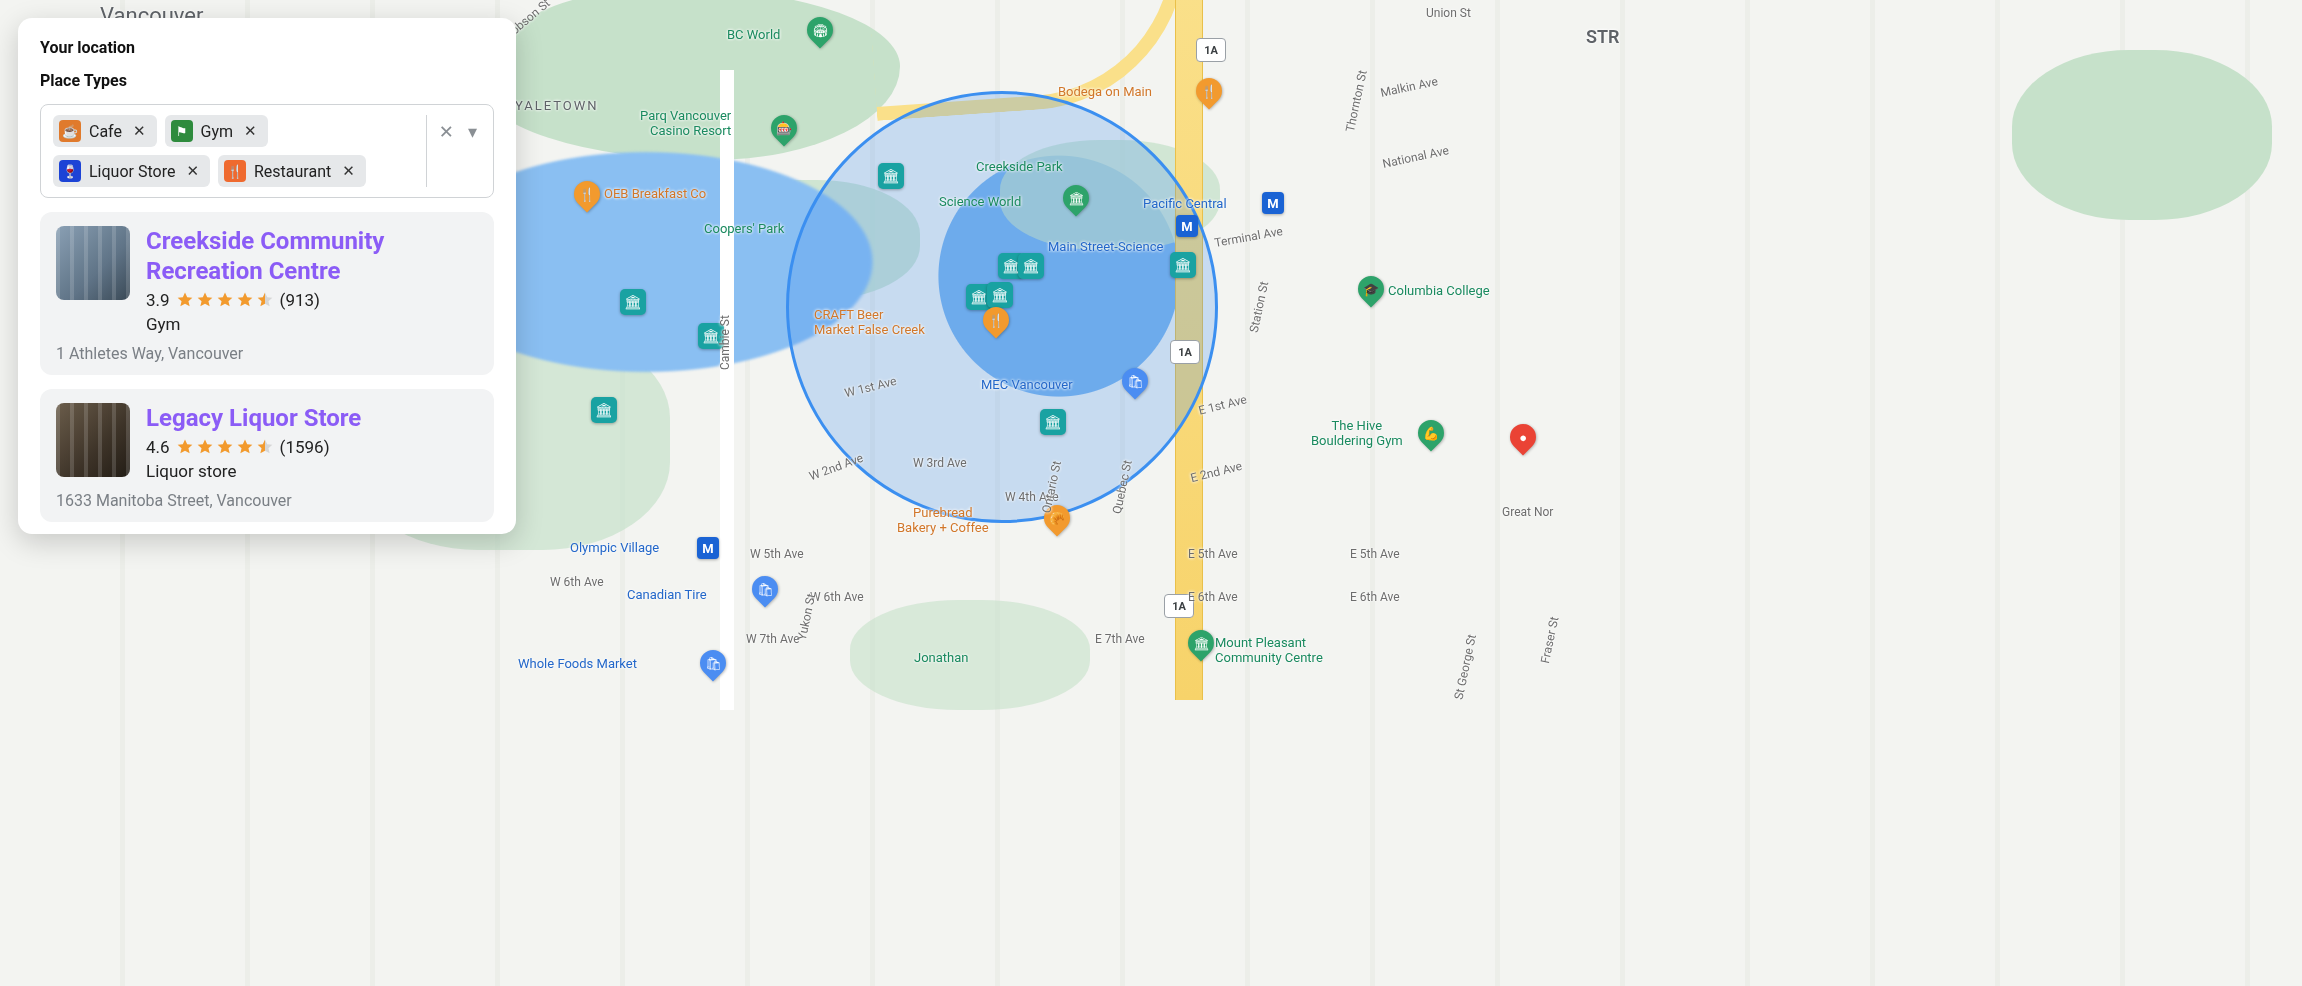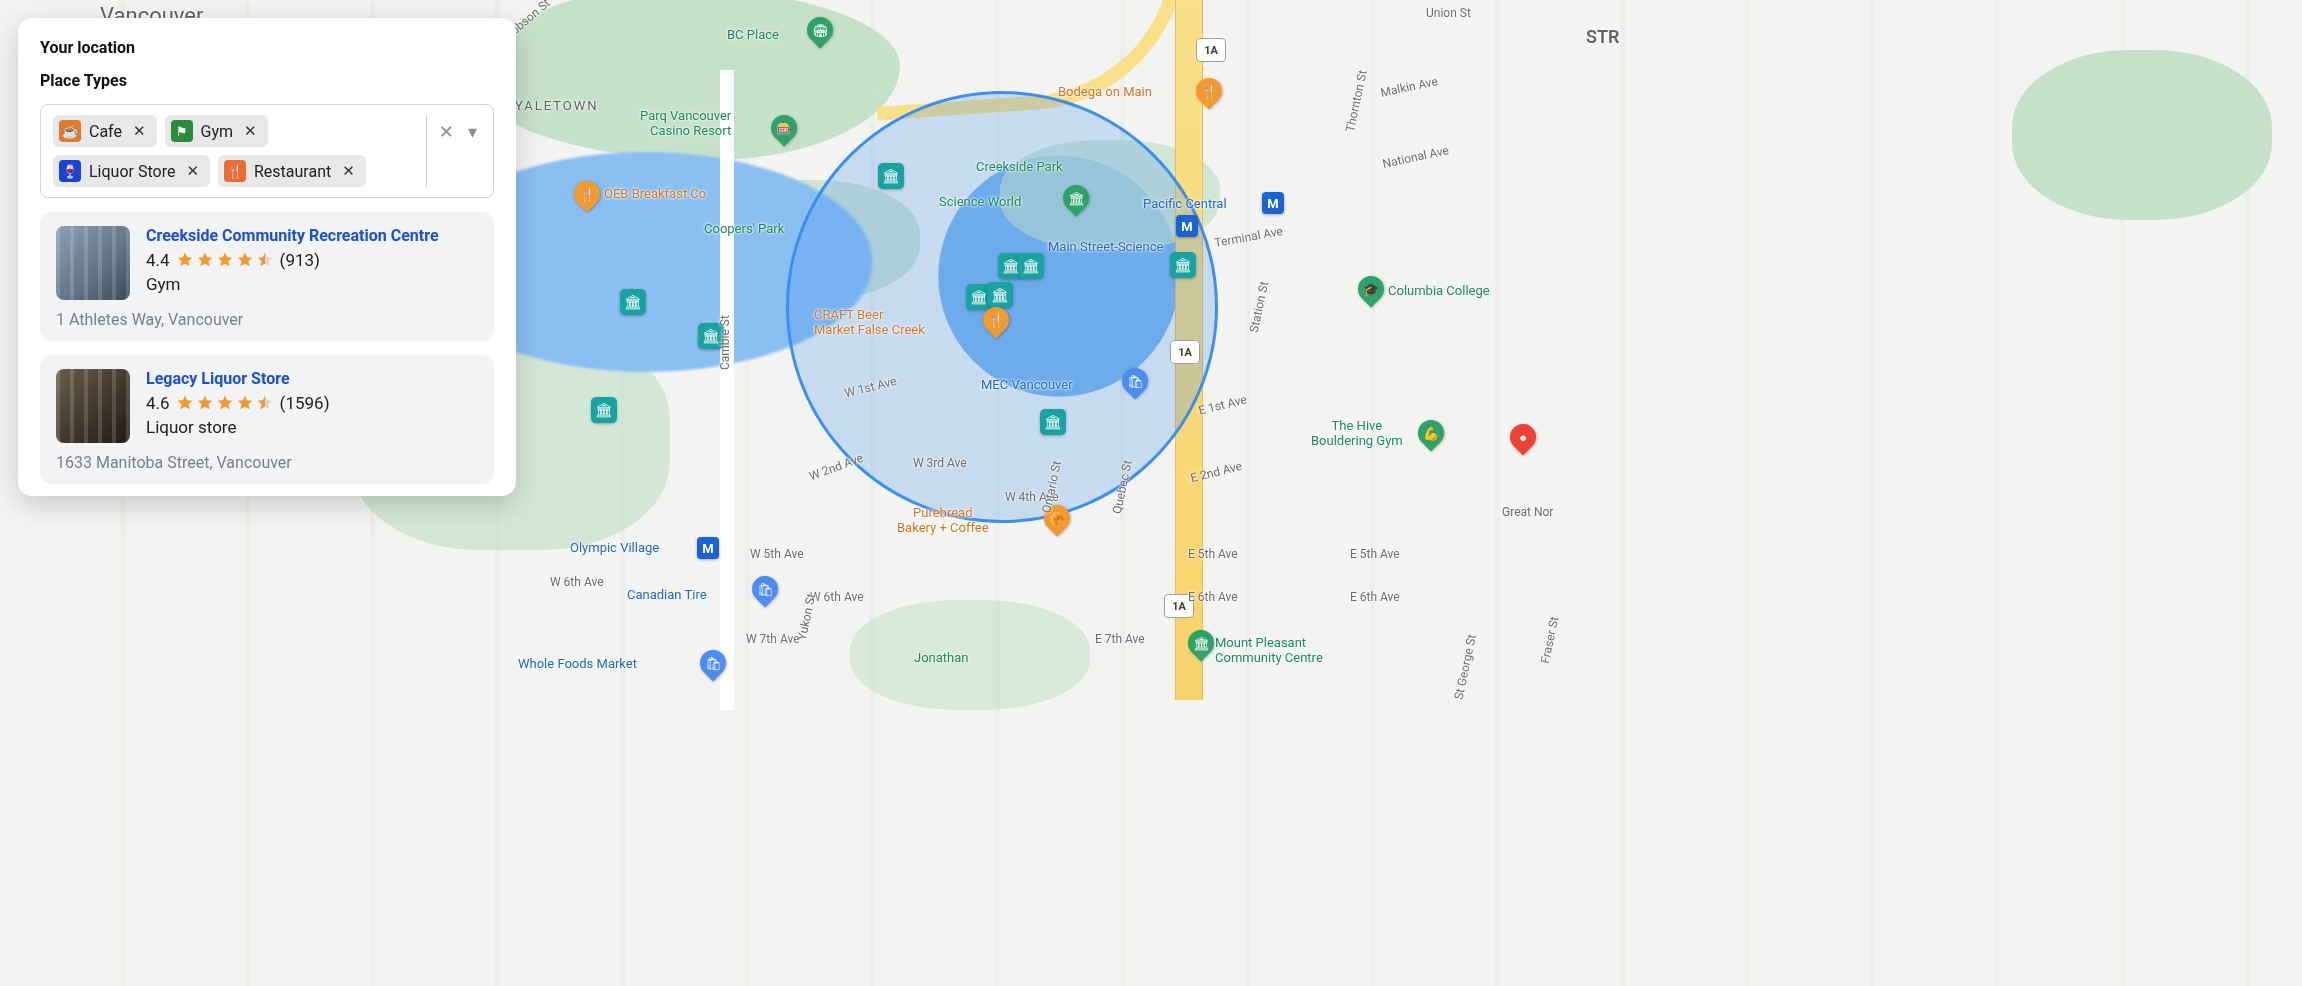--- a/index.html
+++ b/index.html
@@ -112,21 +112,21 @@
     display:flex; flex-direction:column; gap:10px;
   }
   .card-top { display:flex; gap:16px; }
   .thumb {
     width:74px; height:74px; border-radius:8px; flex:0 0 74px;
     background: linear-gradient(135deg,#8aa0b4,#5f7386 60%,#3a4956);
     position:relative; overflow:hidden;
   }
   .thumb::after{content:"";position:absolute;inset:0;background:
      repeating-linear-gradient(90deg, rgba(255,255,255,.15) 0 4px, transparent 4px 14px);}
-  .card h3 { font-size:16px; font-weight:700; color:#1d4ed8; line-height:1.25;}
+  .card h3 { font-size:24px; font-weight:700; color:#8b5cf6; line-height:1.25;}
   .rating-row { display:flex; align-items:center; gap:6px; font-size:17px; color:#222;}
   .stars { display:inline-flex; gap:2px; }
   .star { width:18px; height:18px; position:relative; }
   .star svg { width:18px; height:18px; display:block; }
   .cat { font-size:17px; color:#222; }
   .addr { font-size:16px; color:#7a7f85; }
 
 </style>
 </head>
 <body>
@@ -230,21 +230,21 @@
       </div>
     </div>
   <div class="pin blue" style="left:1122px; top:368px;">
       <div class="bubble">
         <span>🛍</span>
       </div>
     </div>
 
   <span class="mlabel" style="left:100px; top:3px; font-size:22px;">Vancouver</span>
   <span class="mlabel" style="left:515px; top:98px; letter-spacing:2px;">YALETOWN</span>
-  <span class="mlabel poi" style="left:727px; top:27px;">BC Place</span>
+  <span class="mlabel poi" style="left:727px; top:27px;">BC World</span>
   <span class="mlabel poi" style="left:640px; top:108px; white-space:pre; text-align:right;">Parq Vancouver
 Casino Resort</span>
   <span class="mlabel orange" style="left:604px; top:186px;">OEB Breakfast Co</span>
   <span class="mlabel poi" style="left:704px; top:221px;">Coopers' Park</span>
   <span class="mlabel poi" style="left:939px; top:194px;">Science World</span>
   <span class="mlabel poi" style="left:976px; top:159px;">Creekside Park</span>
   <span class="mlabel orange" style="left:1058px; top:84px;">Bodega on Main</span>
   <span class="mlabel blue" style="left:1143px; top:196px;">Pacific Central</span>
   <span class="mlabel blue" style="left:1048px; top:239px;">Main Street-Science</span>
   <span class="mlabel poi" style="left:1388px; top:283px;">Columbia College</span>
@@ -331,21 +331,21 @@
   </div>
 
   <div class="results">
 
     <div class="card">
       <div class="card-top">
         <div class="thumb"></div>
         <div style="flex:1; display:flex; flex-direction:column; gap:4px;">
           <h3>Creekside Community Recreation Centre</h3>
           <div class="rating-row">
-            <span>4.4</span>
+            <span>3.9</span>
             <span class="stars">
                 <span class="star">
                   <svg viewBox="0 0 24 24">
                     <defs>
                       <linearGradient id="hfull">
                         <stop offset="50%" stop-color="#f29a2e"></stop>
                         <stop offset="50%" stop-color="#d6d6d6"></stop>
                       </linearGradient>
                     </defs>
                     <path fill="#f29a2e" d="M12 2l2.9 6.3 6.9.6-5.2 4.6 1.6 6.8L12 17l-6.2 3.3 1.6-6.8L2.2 8.9l6.9-.6z"></path>

